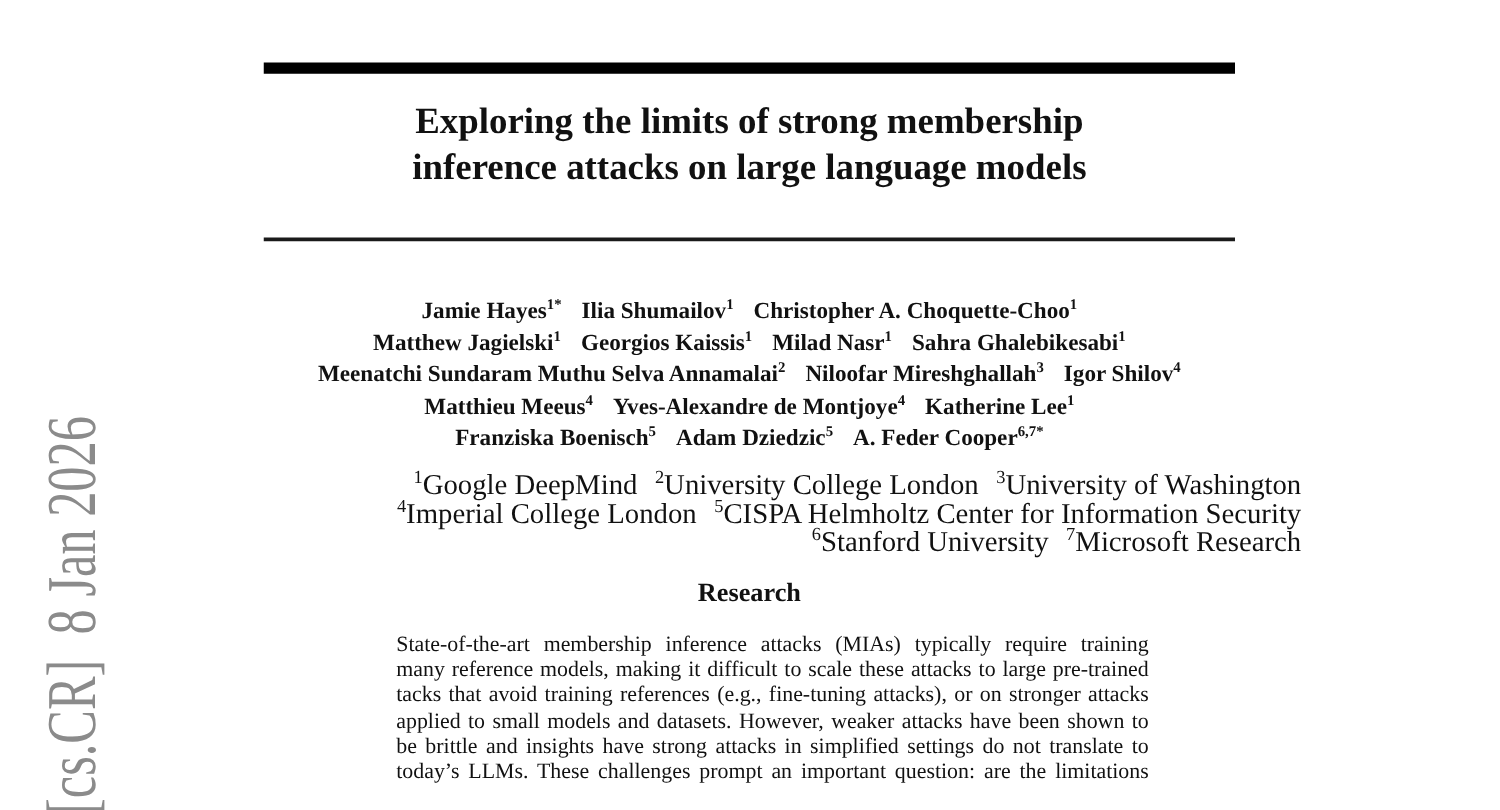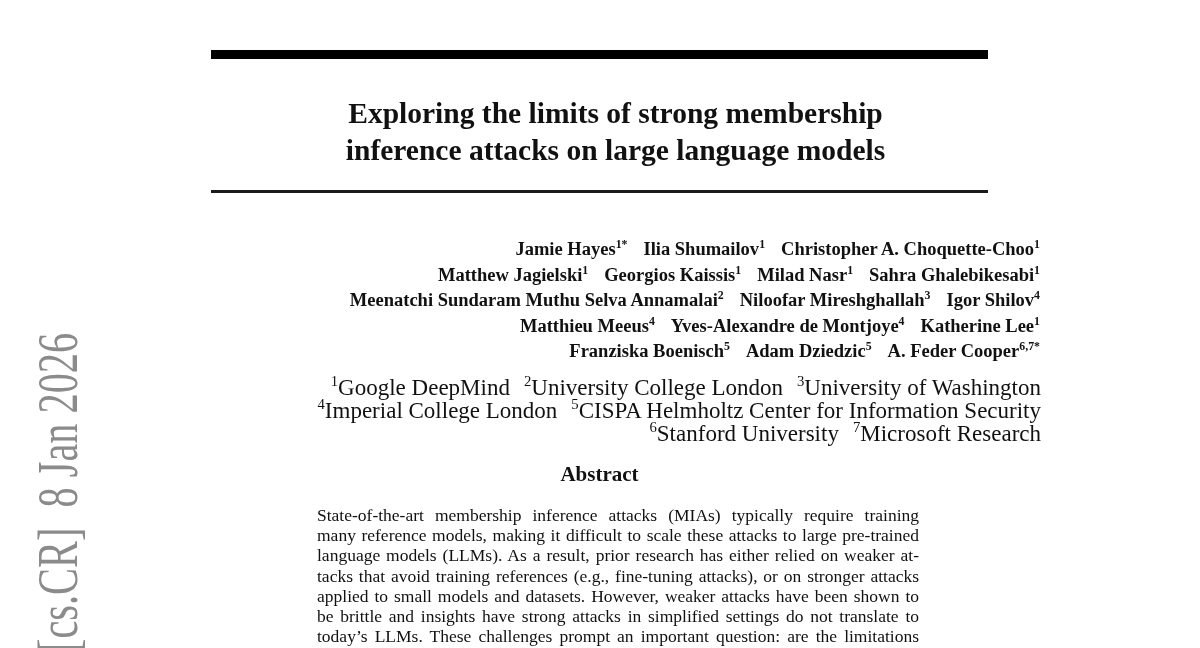--- a/index.html
+++ b/index.html
@@ -43,35 +43,35 @@
     height: 2.5px;
     background: #1a1a1a;
   }
 
   
   .title {
     position: absolute;
     left: 211px;
     top: 79px;
     width: 777px;
-    margin: 16px;
+    margin: 0;
     text-align: center;
     font-size: 29.5px;
     font-weight: bold;
     line-height: 37px;
   }
   .title-line { display: block; }
 
   
   .authors {
     position: absolute;
     left: 151px;
     top: 237px;
     width: 897px;
-    text-align: right;
+    text-align: center;
     font-size: 18.5px;
     font-weight: bold;
     line-height: 25.5px;
     white-space: nowrap;
   }
   .author { margin: 0 8px; }
   .author sup, .affil sup {
     font-size: 64%;
     line-height: 0;
     font-weight: inherit;
@@ -139,25 +139,24 @@
       <div class="author-line"><span class="author">Matthieu Meeus<sup>4</sup></span><span class="author">Yves-Alexandre de Montjoye<sup>4</sup></span><span class="author">Katherine Lee<sup>1</sup></span></div>
       <div class="author-line"><span class="author">Franziska Boenisch<sup>5</sup></span><span class="author">Adam Dziedzic<sup>5</sup></span><span class="author">A. Feder Cooper<sup>6,7*</sup></span></div>
     </div>
 
   <div class="affils" id="affils">
       <div class="affil-line"><span class="affil"><sup>1</sup>Google DeepMind</span><span class="affil"><sup>2</sup>University College London</span><span class="affil"><sup>3</sup>University of Washington</span></div>
       <div class="affil-line"><span class="affil"><sup>4</sup>Imperial College London</span><span class="affil"><sup>5</sup>CISPA Helmholtz Center for Information Security</span></div>
       <div class="affil-line"><span class="affil"><sup>6</sup>Stanford University</span><span class="affil"><sup>7</sup>Microsoft Research</span></div>
     </div>
 
-  <div class="abs-heading">Abstract</div>
+  <div class="abs-heading">Research</div>
 
   <div class="abs-body" id="absBody">
       <div class="abs-line">State-of-the-art membership inference attacks (MIAs) typically require training</div>
       <div class="abs-line">many reference models, making it difficult to scale these attacks to large pre-trained</div>
-      <div class="abs-line">language models (LLMs). As a result, prior research has either relied on weaker at-</div>
       <div class="abs-line">tacks that avoid training references (e.g., fine-tuning attacks), or on stronger attacks</div>
       <div class="abs-line">applied to small models and datasets. However, weaker attacks have been shown to</div>
       <div class="abs-line">be brittle and insights have strong attacks in simplified settings do not translate to</div>
       <div class="abs-line">today’s LLMs. These challenges prompt an important question: are the limitations</div>
     </div>
 
 </div>
 
 </body></html>

